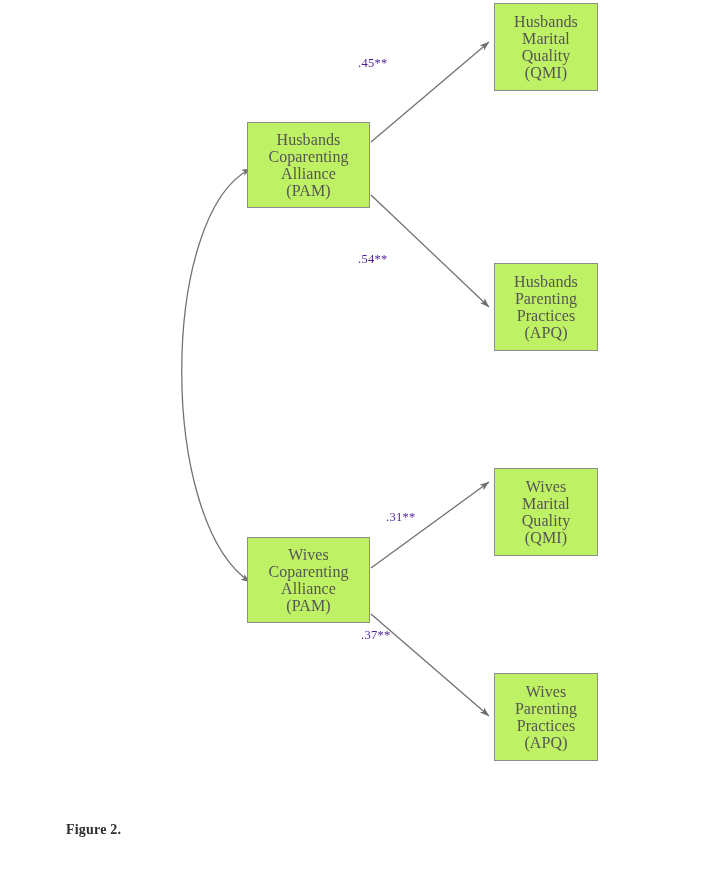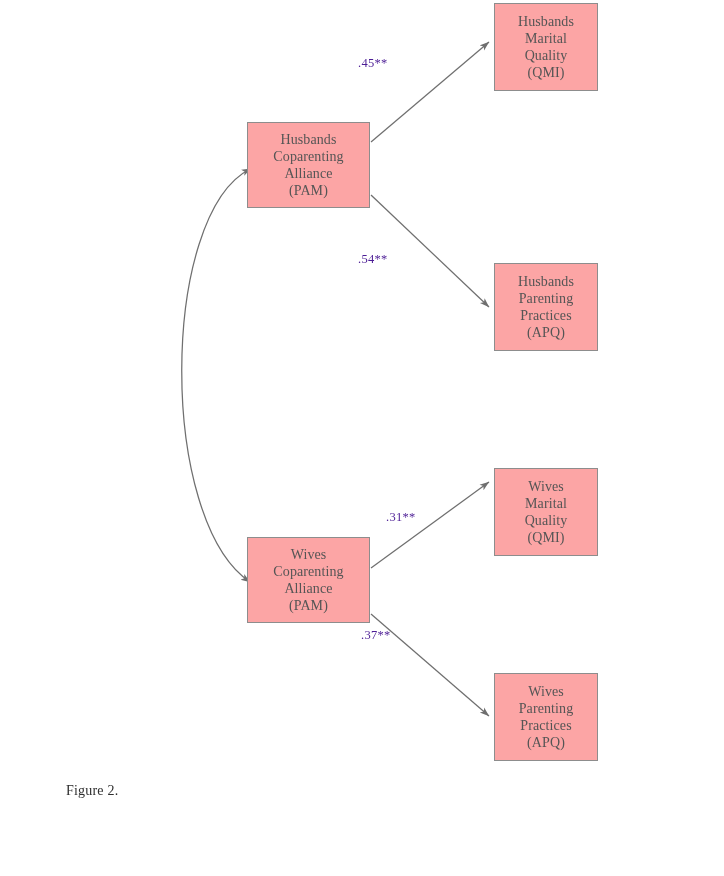--- a/index.html
+++ b/index.html
@@ -41,27 +41,27 @@
     width: 724px;
     height: 770px;
     pointer-events: none;
   }
 
   
   .node-box {
     position: absolute;
     box-sizing: border-box;
     border: 1px solid #8d8d8d;
-    background: #fca5a5;
+    background: #bef264;
     display: flex;
     flex-direction: column;
     align-items: center;
     justify-content: center;
     text-align: center;
-    font-size: 14px;
+    font-size: 16px;
     line-height: 17px;
     color: #555555;
     letter-spacing: 0.1px;
   }
   .node-box .node-line {
     display: block;
     white-space: nowrap;
   }
 
   
@@ -121,25 +121,26 @@
   #caption-block {
     position: absolute;
     left: 66px;
     top: 779px;
     width: 600px;
     font-size: 14px;
     line-height: 23px;
     color: #4a4a4a;
   }
   #caption-title {
-    font-weight: normal;
+    font-weight: bold;
     color: #2e2e2e;
     display: block;
     margin-bottom: 1px;
     letter-spacing: 0.2px;
+    margin-top: 39px;
   }
   #caption-text {
     display: block;
   }
   .sig-note {
     font-weight: bold;
     font-style: italic;
     white-space: nowrap;
     margin-left: 5px;
   }

